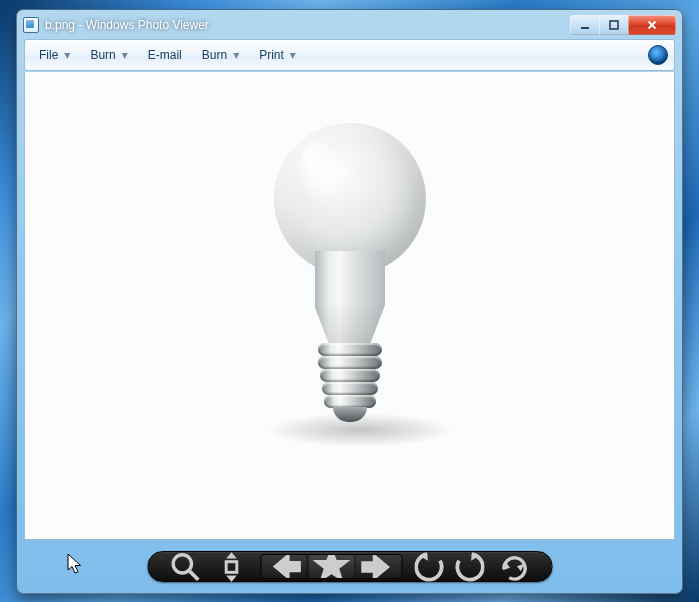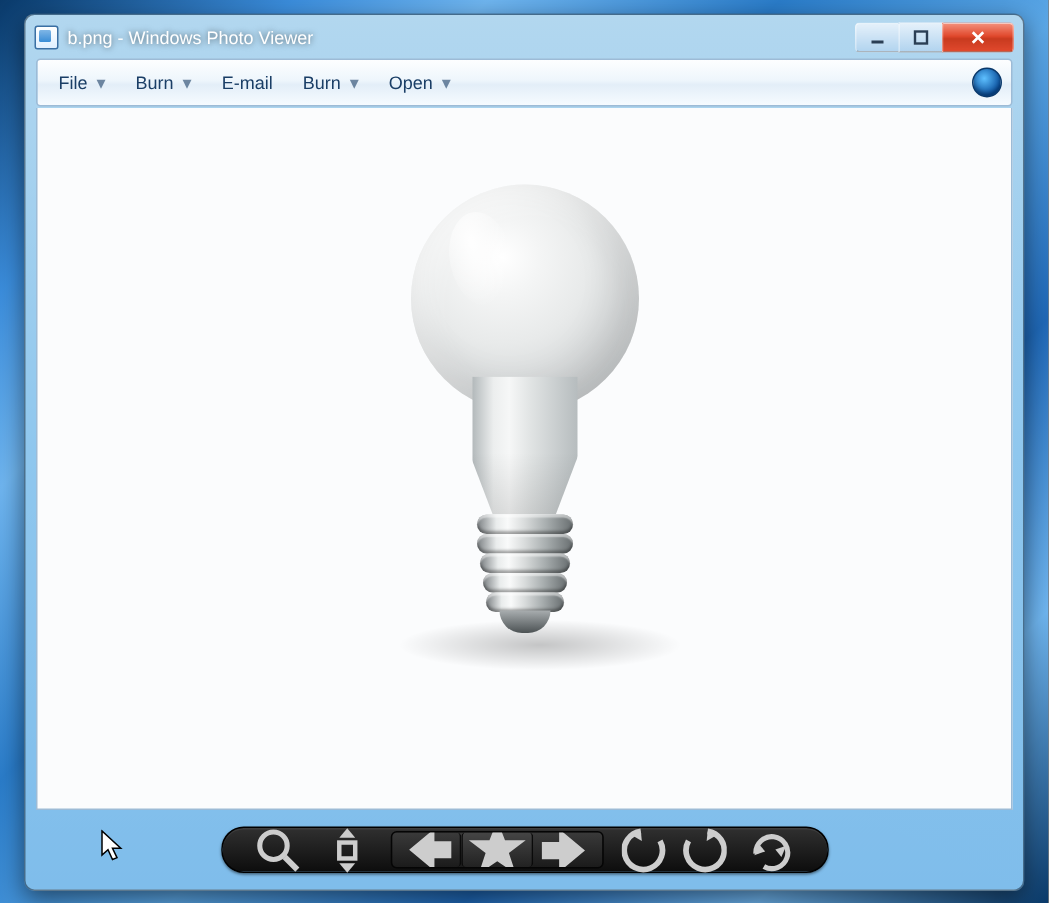--- a/index.html
+++ b/index.html
@@ -255,21 +255,21 @@
       <span class="chev">▾</span>
     </div>
     <div class="menu-item">
       <span>E-mail</span>
     </div>
     <div class="menu-item">
       <span>Burn</span>
       <span class="chev">▾</span>
     </div>
     <div class="menu-item">
-      <span>Open</span>
+      <span>Print</span>
       <span class="chev">▾</span>
     </div>
     <div class="menubar-spacer"></div>
     <div class="help-btn"></div>
   </div>
 
   <div class="content">
     <div class="bulb-wrap">
       <div class="shadow"></div>
       <div class="glass"></div>

